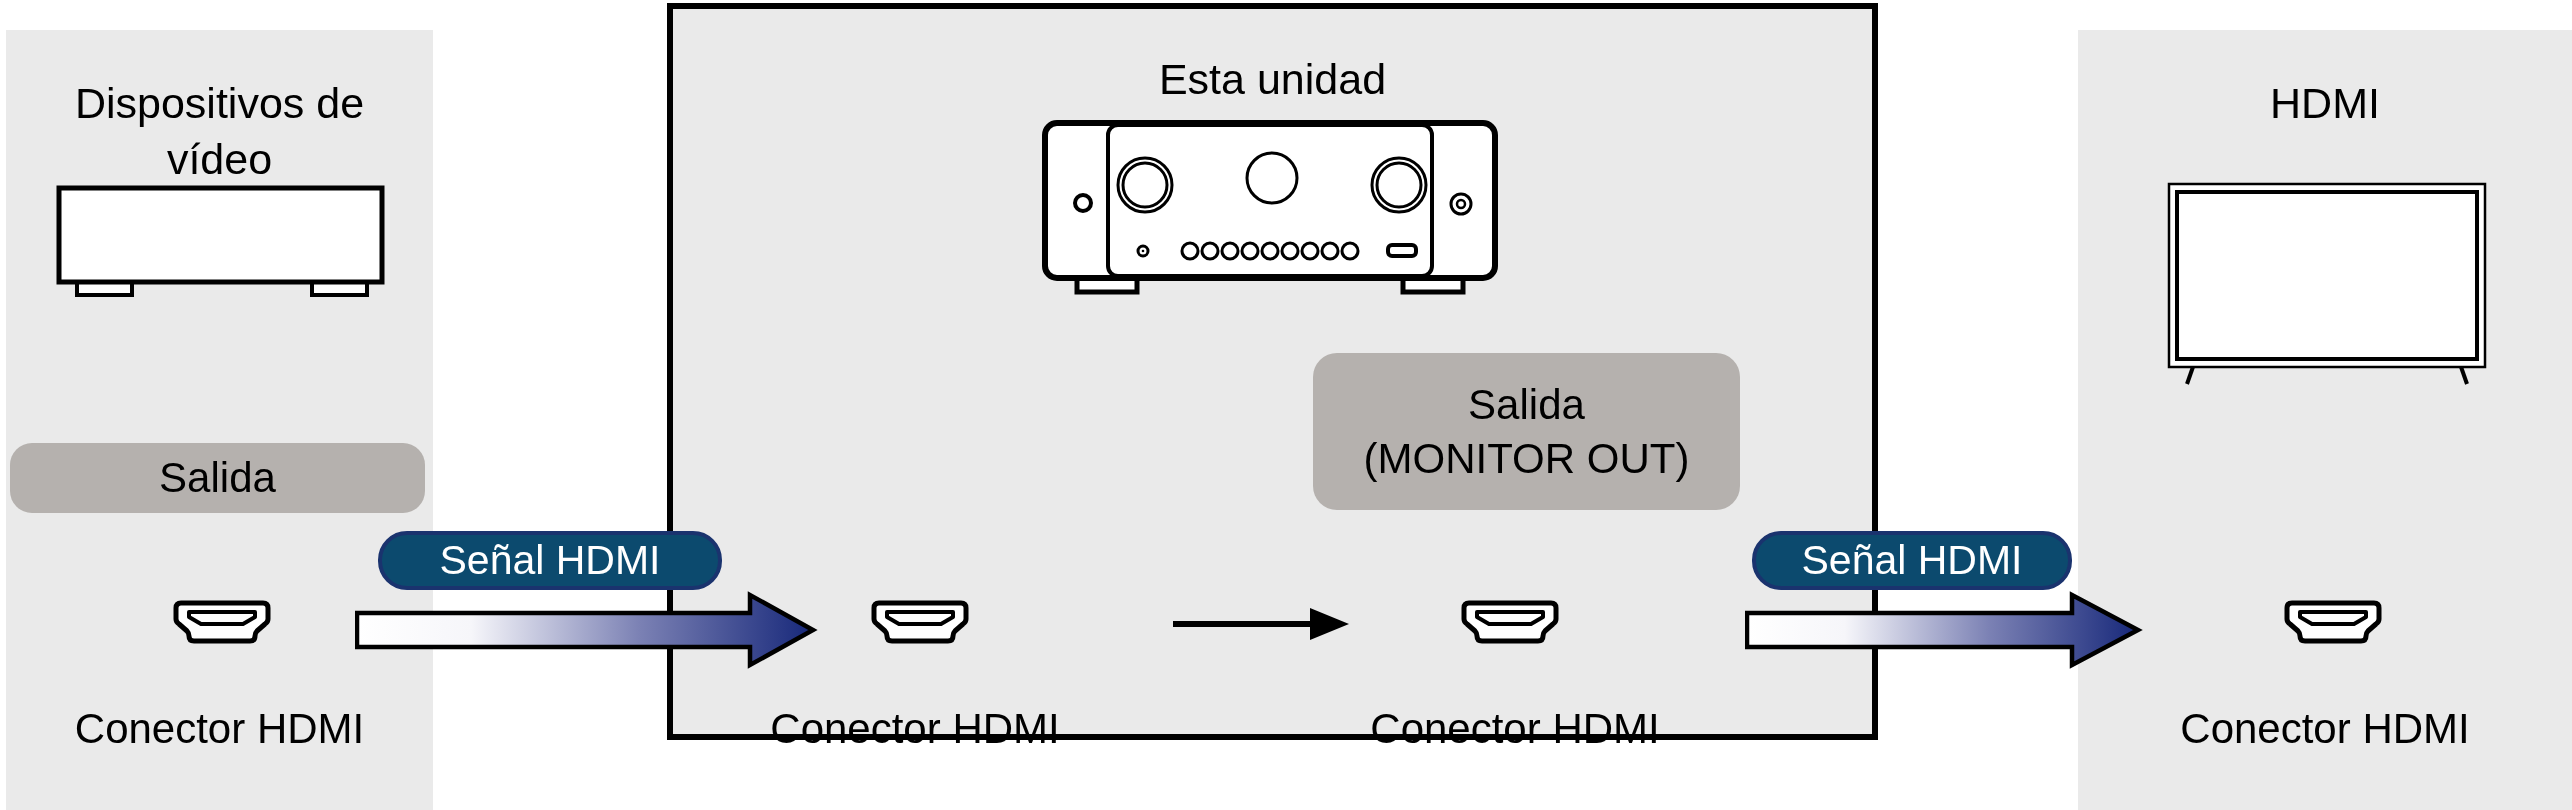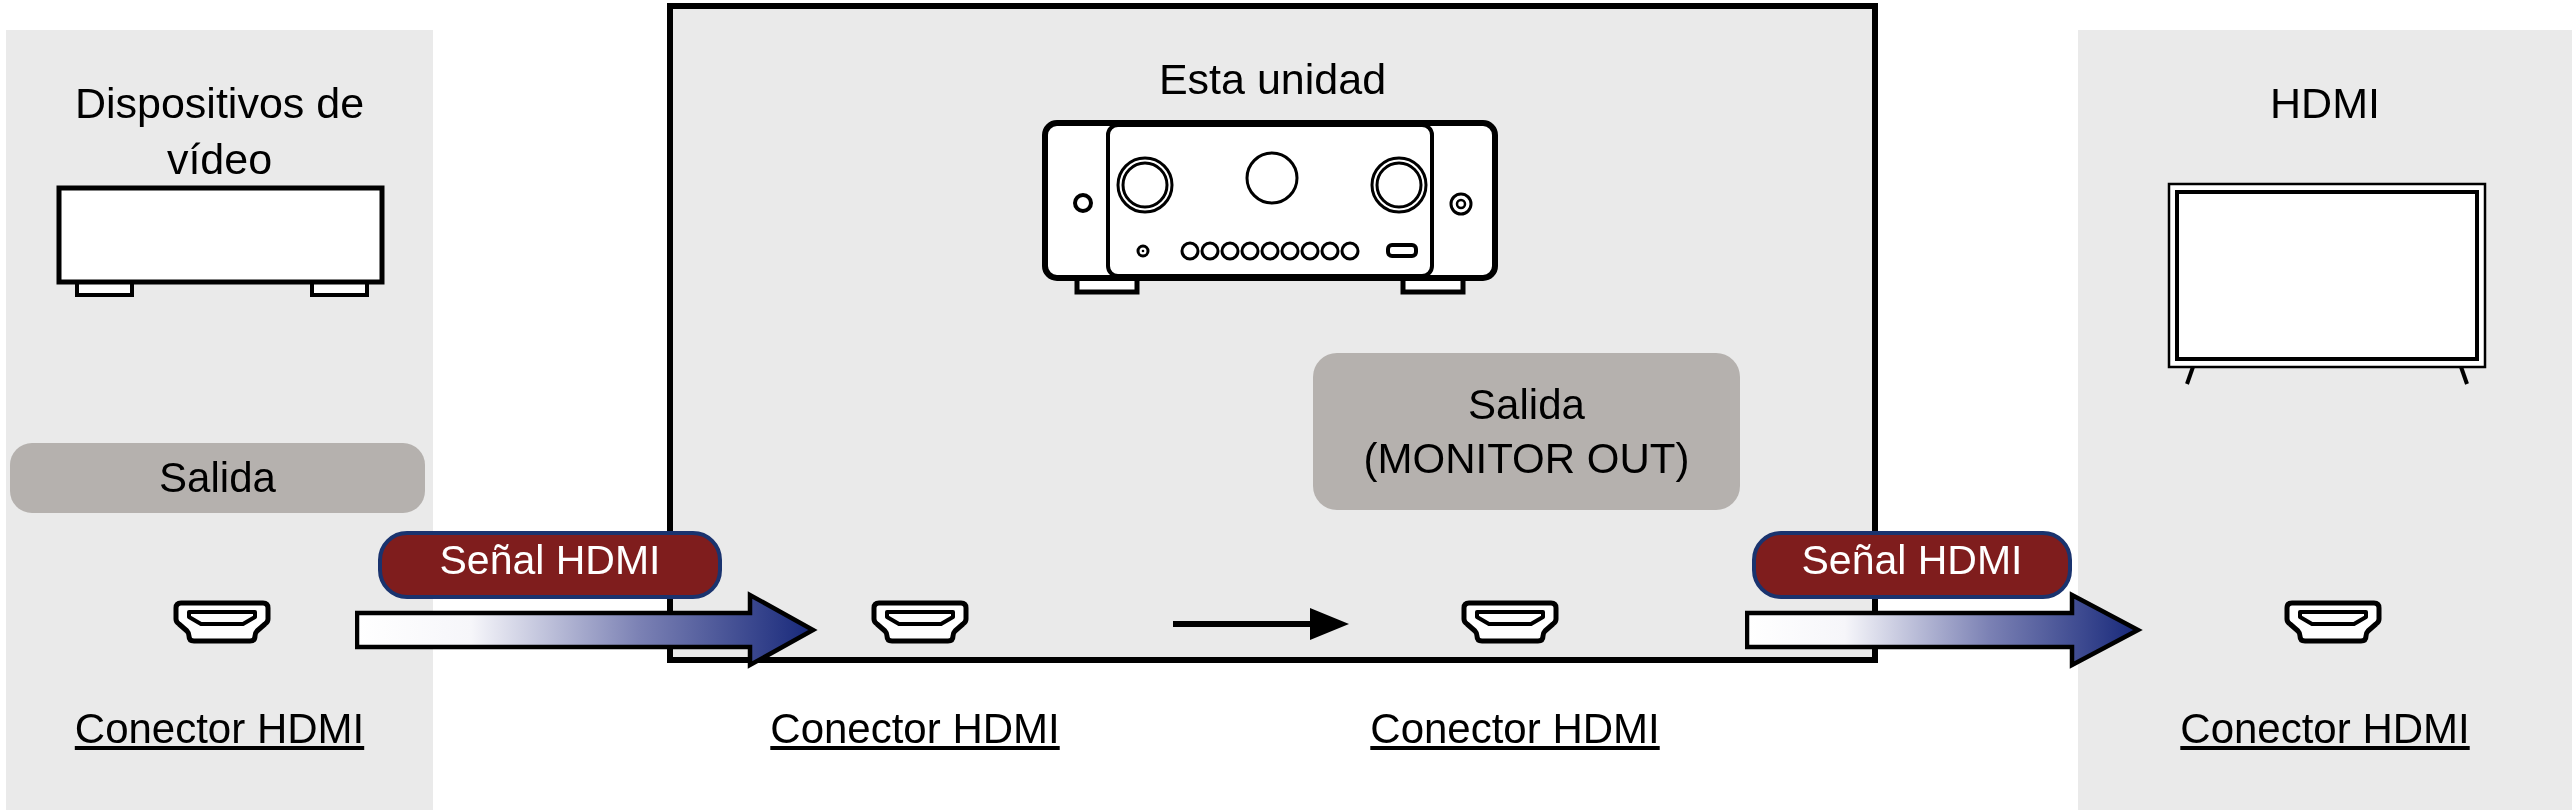--- a/index.html
+++ b/index.html
@@ -1,33 +1,33 @@
 <!DOCTYPE html>
 <html><head>
 <meta charset="utf-8">
 <style>
   html,body{margin:0;padding:0;background:#ffffff;}
   .canvas{position:relative;width:2572px;height:810px;background:#ffffff;
           font-family:"Liberation Sans",sans-serif;color:#000;overflow:hidden;}
   .panel{position:absolute;top:30px;height:780px;background:#eaeaea;}
   .panel.left{left:6px;width:427px;}
   .panel.right{left:2078px;width:494px;}
-  .center-box{position:absolute;left:667px;top:3px;width:1211px;height:660px;
+  .center-box{position:absolute;left:667px;top:3px;width:1211px;height:737px;
               background:#eaeaea;border:6px solid #000;box-sizing:border-box;}
   .title{position:absolute;width:100%;text-align:center;font-size:43px;line-height:56px;}
   .panel .title{top:33px;margin-top:12px;}
   .center-box .title{top:42px;}
   .badge{position:absolute;background:#b5b1ae;border-radius:24px;text-align:center;
          font-size:42px;color:#000;}
   .badge-salida-left{left:4px;top:413px;width:415px;height:70px;line-height:70px;border-radius:22px;}
   .badge-entrada{left:64px;top:348px;width:340px;height:148px;line-height:148px;}
   .badge-monitor{left:640px;top:344px;width:427px;height:157px;display:flex;
                  flex-direction:column;justify-content:center;line-height:54px;}
-  .connector-label{position:absolute;text-align:center;font-size:42px;text-decoration:underline;}
-  .pill{position:absolute;top:531px;height:68px;background:#7f1d1d;border:4px solid #1a336e;
+  .connector-label{position:absolute;text-align:center;font-size:42px;}
+  .pill{position:absolute;top:531px;height:59px;background:#0c4a6e;border:4px solid #1a336e;
         border-radius:29px;box-sizing:border-box;color:#ffffff;font-size:41px;
         line-height:51px;text-align:center;z-index:6;}
   .pill.left{left:378px;width:344px;}
   .pill.right{left:1752px;width:320px;}
   .grad-arrow{position:absolute;top:590px;z-index:5;}
   .icon-svg{position:absolute;}
 </style>
 </head>
 <body>
 

